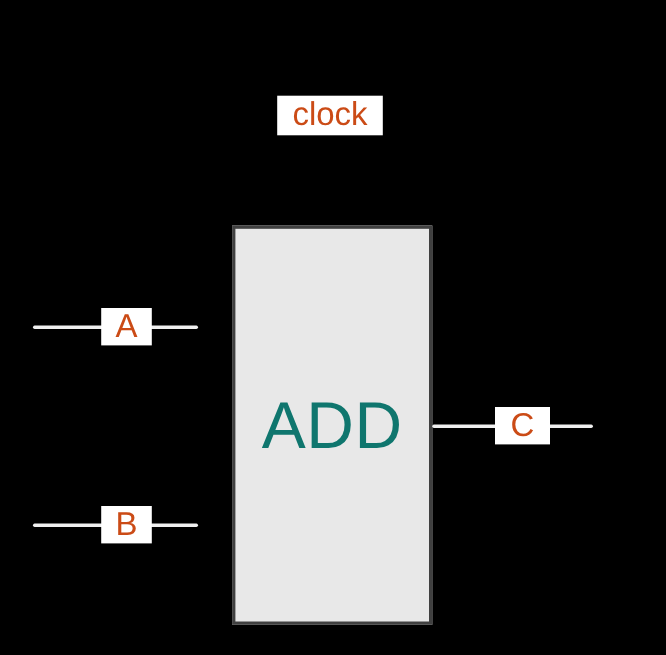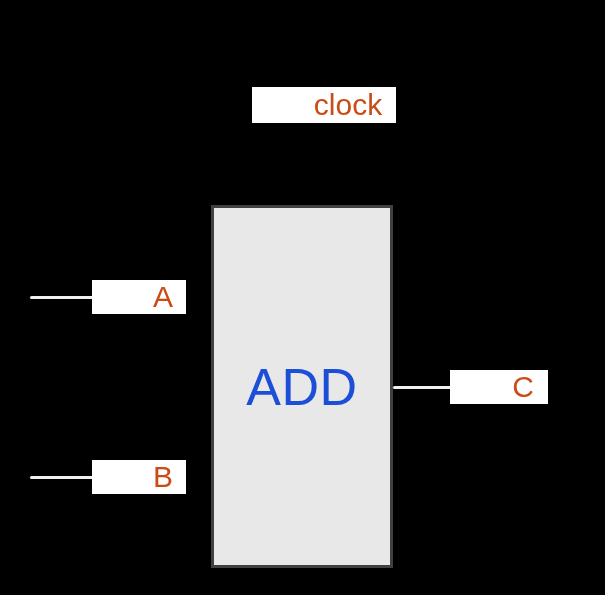--- a/index.html
+++ b/index.html
@@ -23,23 +23,23 @@
     height: 363px;
     box-sizing: border-box;
     background: #e8e8e8;
     border: 3px solid #404040;
     display: flex;
     align-items: center;
     justify-content: center;
     z-index: 1;
   }
   .block-label {
-    font-size: 52px;
+    font-size: 60px;
     line-height: 1;
-    color: #1d4ed8;
+    color: #0f766e;
     letter-spacing: 0.5px;
   }
   .wire {
     position: absolute;
     height: 3px;
     background: #f0f0f0;
     border-radius: 2px;
     z-index: 2;
   }
   .wire-a { left: 30px;  top: 296px; width: 150px; }
@@ -48,21 +48,20 @@
   .port-label {
     position: absolute;
     background: #ffffff;
     color: #cb4b16;
     display: flex;
     align-items: center;
     justify-content: center;
     font-size: 30px;
     line-height: 1;
     z-index: 3;
-    padding-left: 48px;
   }
   .label-clock { left: 252px; top: 87px;  width: 96px; height: 36px; }
   .label-a     { left: 92px;  top: 280px; width: 46px; height: 34px; }
   .label-b     { left: 92px;  top: 460px; width: 46px; height: 34px; }
   .label-c     { left: 450px; top: 370px; width: 50px; height: 34px; }
 </style>
 </head>
 <body>
 
 <div class="canvas">

